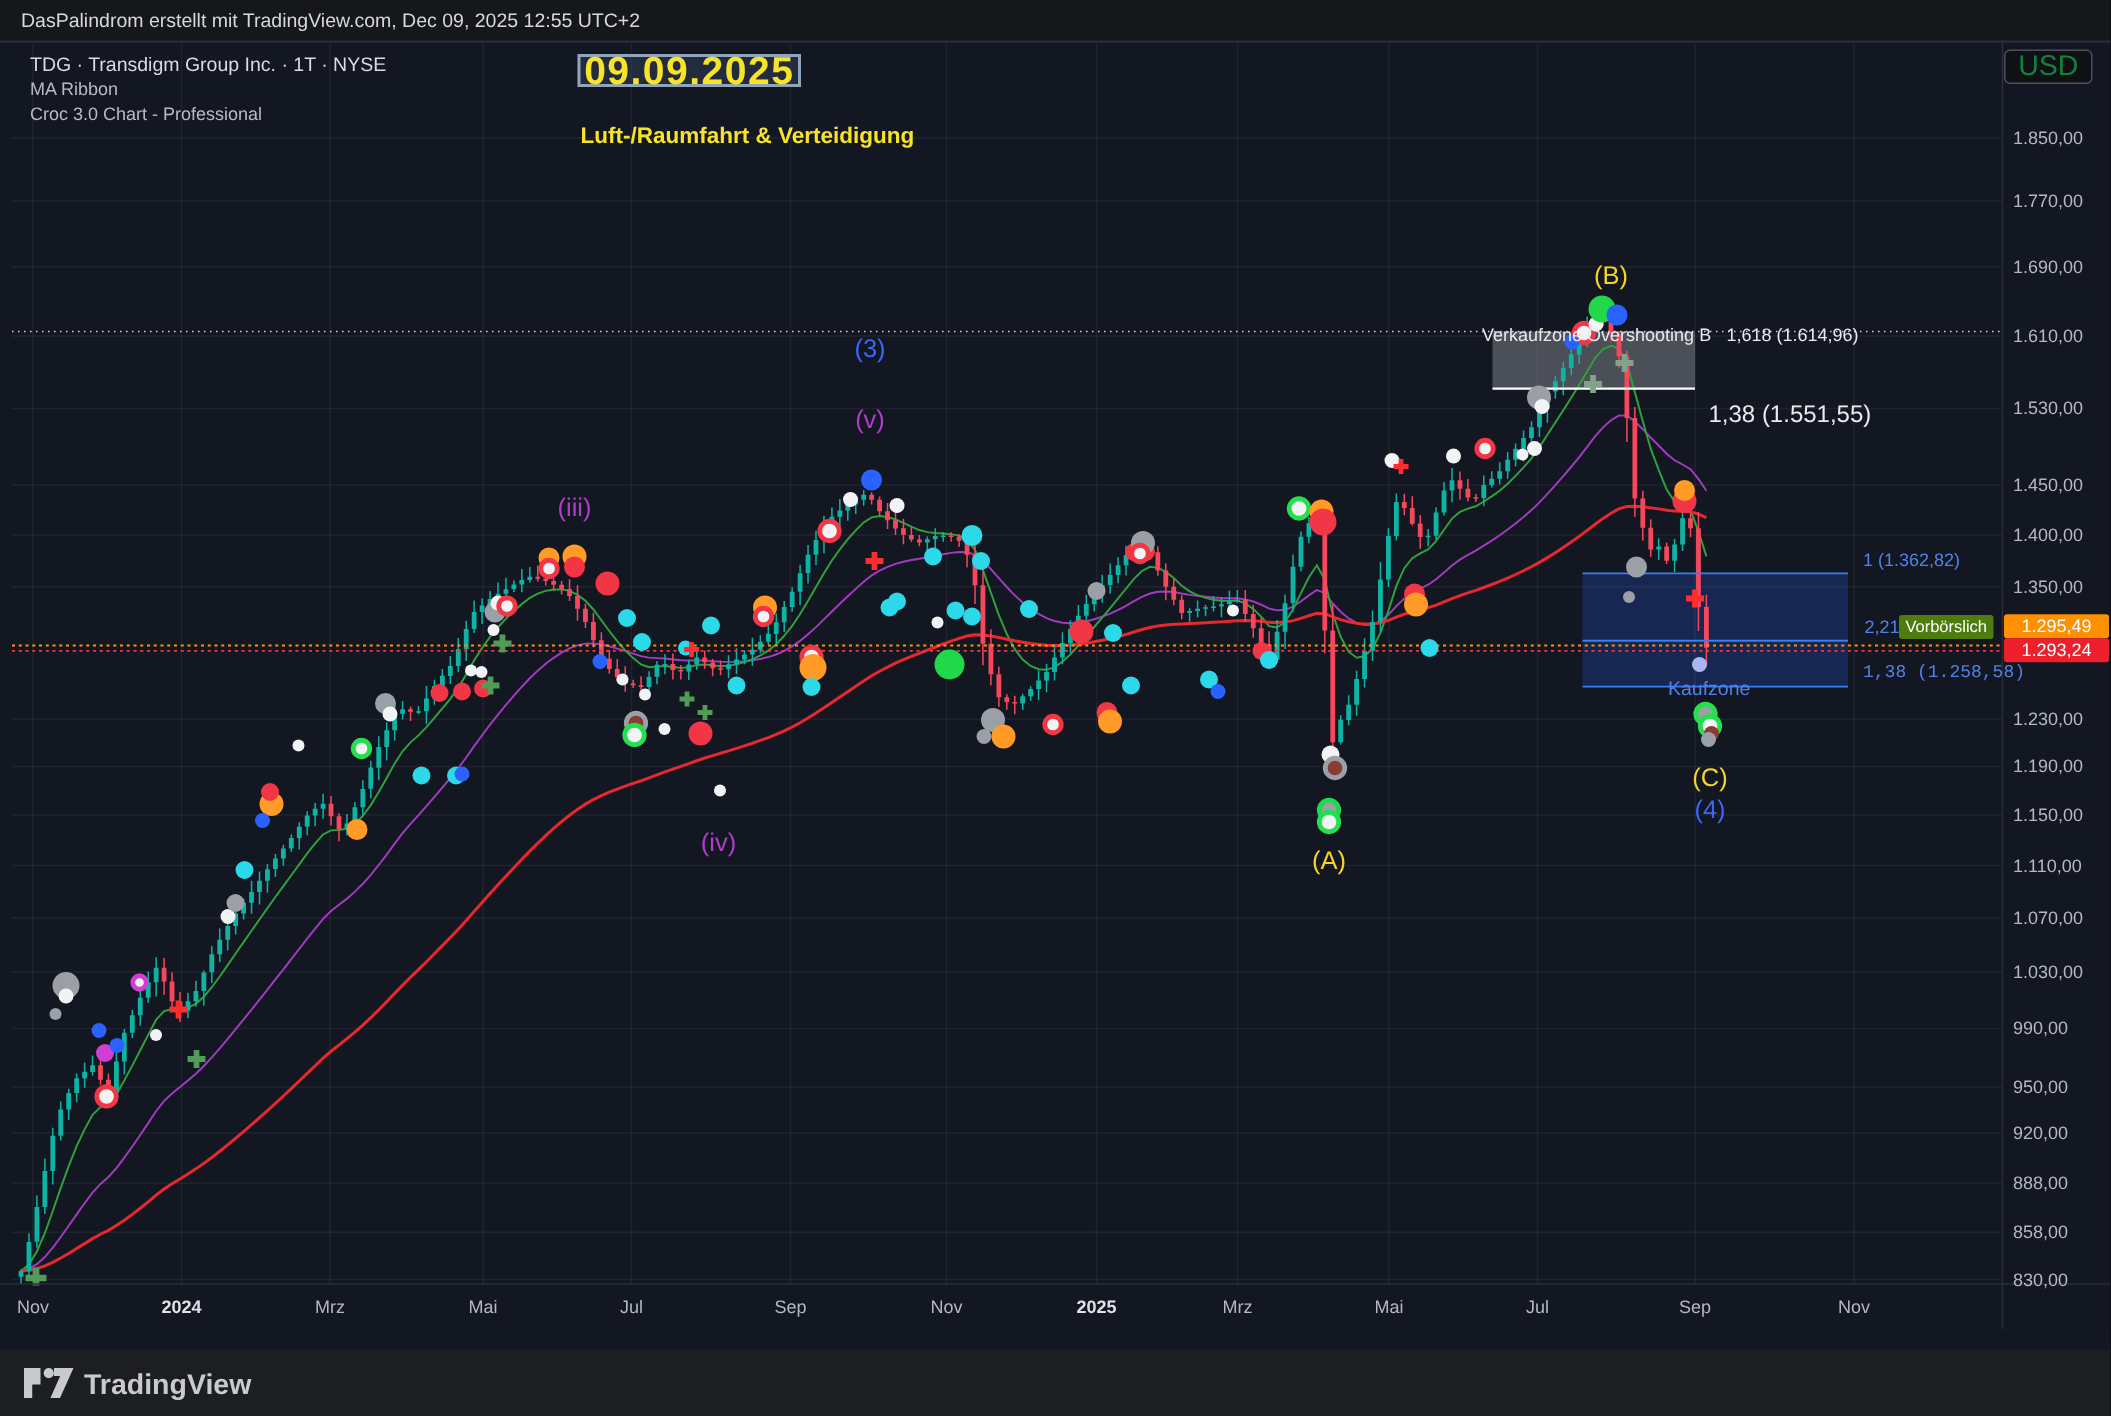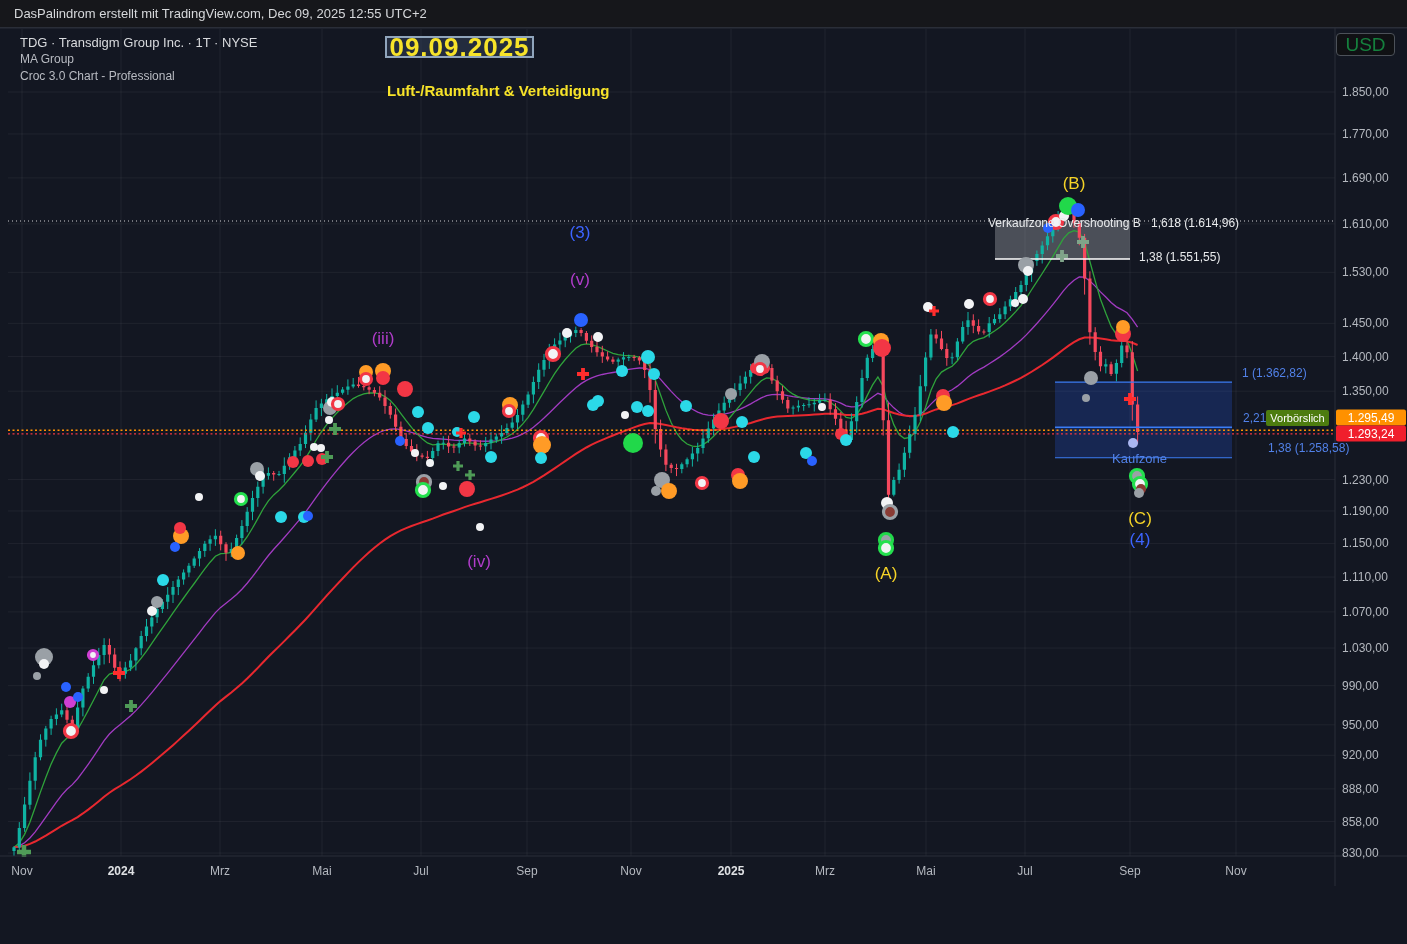--- a/index.html
+++ b/index.html
@@ -15,24 +15,24 @@
   .legend{left:20px;top:34px;color:#d9dbde;font-size:13px;line-height:17px;}
   .legend .sub{color:#b8bbc2;font-size:12px;}
   .datebox{left:385px;top:36px;width:149px;height:22px;border:2px solid #90a5bc;
            background:rgba(56,72,97,0.45);display:flex;align-items:center;justify-content:center;
            color:#f7e329;font-size:26px;font-weight:bold;letter-spacing:1px;}
   .subtitle{left:387px;top:82px;color:#f7e329;font-size:15px;font-weight:bold;}
   .usd-btn{left:1336px;top:33px;width:59px;height:23px;border:1px solid #4c5159;border-radius:4px;
            background:#101114;color:#15803d;font-size:19px;display:flex;align-items:center;justify-content:center;}
   .sell-label{left:988px;top:216px;color:#e8eaec;font-size:12px;}
   .lvl-1618{left:1151px;top:216px;color:#e8eaec;font-size:12px;}
-  .lvl-138hi{left:1139px;top:250px;color:#e8eaec;font-size:12px;}
+  .lvl-138hi{left:1139px;top:268px;color:#e8eaec;font-size:16px;}
   .fib-1{left:1242px;top:366px;color:#5181e8;font-size:12px;}
   .fib-123{left:1243px;top:411px;color:#5181e8;font-size:12px;}
-  .fib-138{left:1268px;top:441px;color:#5181e8;font-size:12px;}
+  .fib-138{left:1242px;top:441px;color:#5181e8;font-size:12px;font-family:Liberation Mono, monospace;}
   .kaufzone{left:1112px;top:451px;color:#5181e8;font-size:13px;}
   .vorb{left:1266px;top:410px;width:63px;height:16px;background:#4d7c0f;border-radius:2px;
         color:#fff;font-size:11px;display:flex;align-items:center;justify-content:center;}
   .wave{position:absolute;font-size:17px;transform:translate(-50%,-50%);}
   .footer{position:absolute;left:0;top:900px;width:1407px;height:44px;background:#1d1e22;
           display:flex;align-items:center;padding-left:14px;}
 </style>
 </head>
 <body>
 
@@ -274,21 +274,21 @@
       <text x="1130" y="875" fill="#b4b8bf" font-size="12" text-anchor="middle" font-weight="normal">Sep</text>
       <text x="1236" y="875" fill="#b4b8bf" font-size="12" text-anchor="middle" font-weight="normal">Nov</text>
       <rect x="1336" y="409.5" width="70" height="16" rx="2" fill="#ff9100"></rect>
       <text x="1371" y="421.5" fill="#ffffff" font-size="12" text-anchor="middle">1.295,49</text>
       <rect x="1336" y="425.5" width="70" height="16" rx="2" fill="#f01f2c"></rect>
       <text x="1371" y="437.5" fill="#ffffff" font-size="12" text-anchor="middle">1.293,24</text>
     </svg>
 
   <div class="ov legend">
     <div>TDG · Transdigm Group Inc. · 1T · NYSE</div>
-    <div class="sub">MA Group</div>
+    <div class="sub">MA Ribbon</div>
     <div class="sub">Croc 3.0 Chart - Professional</div>
   </div>
 
   <div class="ov datebox">
     <span>09.09.2025</span>
   </div>
   <div class="ov subtitle">Luft-/Raumfahrt &amp; Verteidigung</div>
 
   <div class="ov usd-btn">
     <span>USD</span>
@@ -307,13 +307,23 @@
       <div class="wave" style="left: 580px; top: 233px; color: rgb(60, 100, 255);">(3)</div>
       <div class="wave" style="left: 580px; top: 280px; color: rgb(177, 60, 203);">(v)</div>
       <div class="wave" style="left: 383px; top: 339px; color: rgb(177, 60, 203);">(iii)</div>
       <div class="wave" style="left: 479px; top: 562px; color: rgb(177, 60, 203);">(iv)</div>
       <div class="wave" style="left: 886px; top: 574px; color: rgb(245, 211, 39);">(A)</div>
       <div class="wave" style="left: 1074px; top: 184px; color: rgb(245, 211, 39);">(B)</div>
       <div class="wave" style="left: 1140px; top: 519px; color: rgb(245, 211, 39);">(C)</div>
       <div class="wave" style="left: 1140px; top: 540px; color: rgb(60, 100, 255);">(4)</div>
     </div>
 
+  <div class="footer">
+    <svg width="220" height="30" viewBox="0 0 220 30">
+      <g fill="#c8cace">
+        <path d="M2 5 h11 v11 h-5.5 v9 h-5.5 z"></path>
+        <circle cx="18.5" cy="8.4" r="3.4"></circle>
+        <path d="M22 5 h13 l-9 20 h-6.4 l6.5 -14.6 h-4.1 z"></path>
+        <text id="footer-brand" x="42" y="22" font-size="19" font-weight="bold">TradingView</text>
+      </g>
+    </svg>
+  </div>
 </div>
 
 </body></html>

